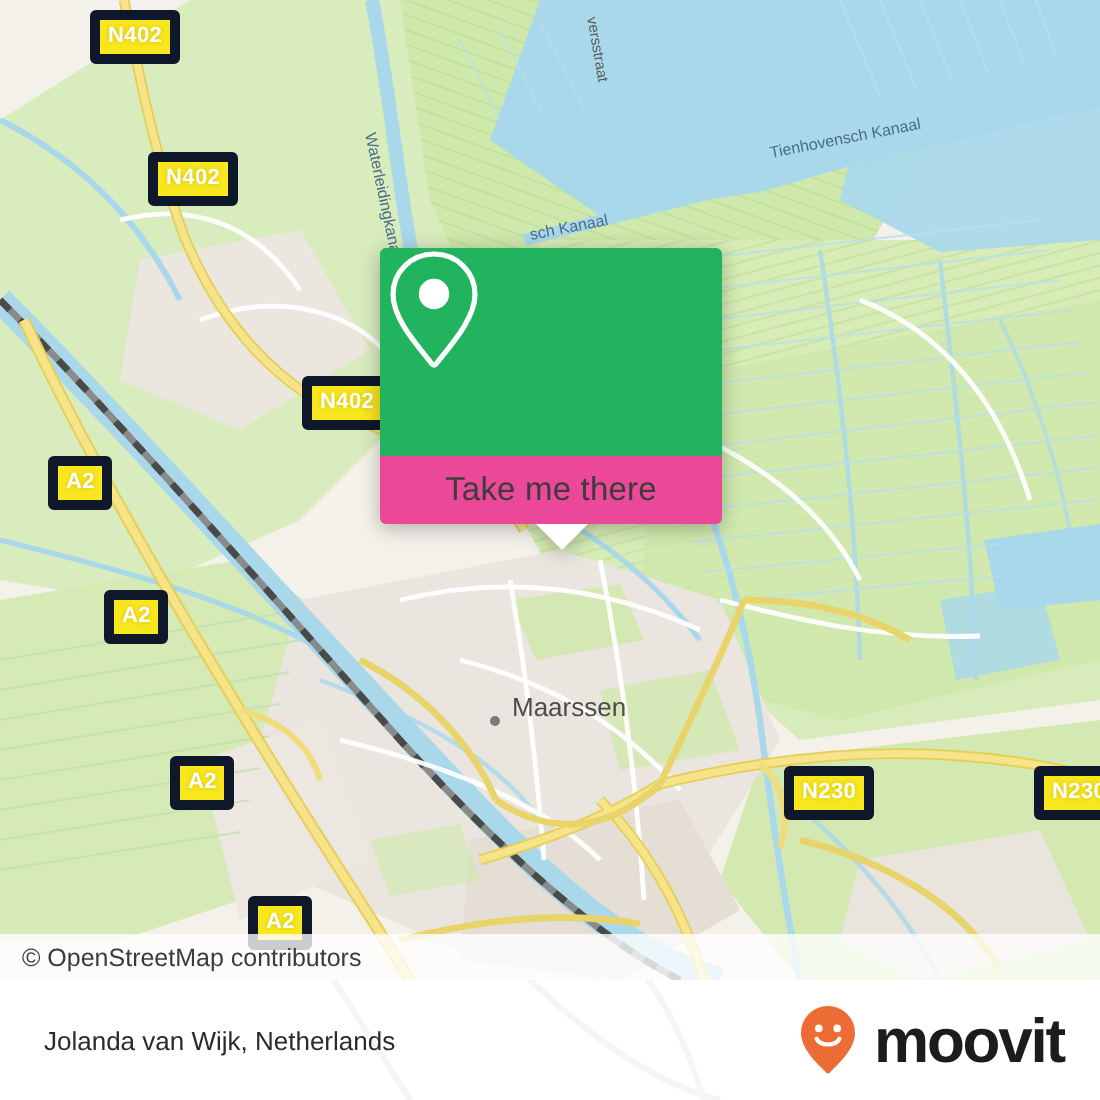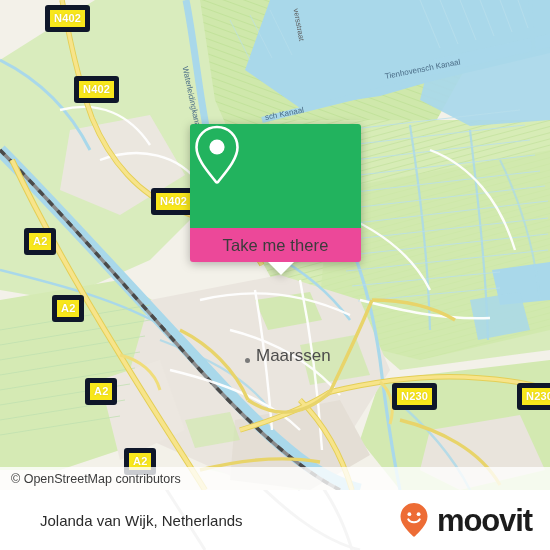--- a/index.html
+++ b/index.html
@@ -28,21 +28,21 @@
     line-height:14px;
     padding:1px 4px 2px 4px;
     text-align:center;
     white-space:nowrap;
     text-shadow:0 0 2px rgba(150,120,0,.35);
     letter-spacing:.2px;
   }
   .placelabel{
     position:absolute;
     color:#4c4c4c;
-    font-size:17px;
+    font-size:13px;
     white-space:nowrap;
   }
   .placedot{
     position:absolute;width:5px;height:5px;border-radius:50%;
     background:#7a7a7a;
   }
   .waterlabel{
     position:absolute;
     color:#4a6c86;
     font-size:8px;
@@ -95,23 +95,23 @@
     border-top:13px solid #ffffff;
   }
 
   
   #footer{
     position:absolute;left:0;top:490px;width:550px;height:60px;
     background:#ffffff;overflow:hidden;
   }
   #footer-wm{position:absolute;left:0;top:-430px;opacity:.055;}
   #footer-name{
-    position:absolute;left:40px;top:0;height:60px;
+    position:absolute;left:22px;top:0;height:60px;
     display:flex;align-items:center;
-    color:#2b2b2b;font-size:15px;
+    color:#2b2b2b;font-size:13px;
     z-index:2;
   }
   #brand{
     position:absolute;right:18px;top:0;height:60px;
     display:flex;align-items:center;gap:8px;z-index:2;
   }
   #brand-text{
     color:#1c1c1c;font-size:31px;font-weight:bold;letter-spacing:-1.1px;
     line-height:31px;
   }

